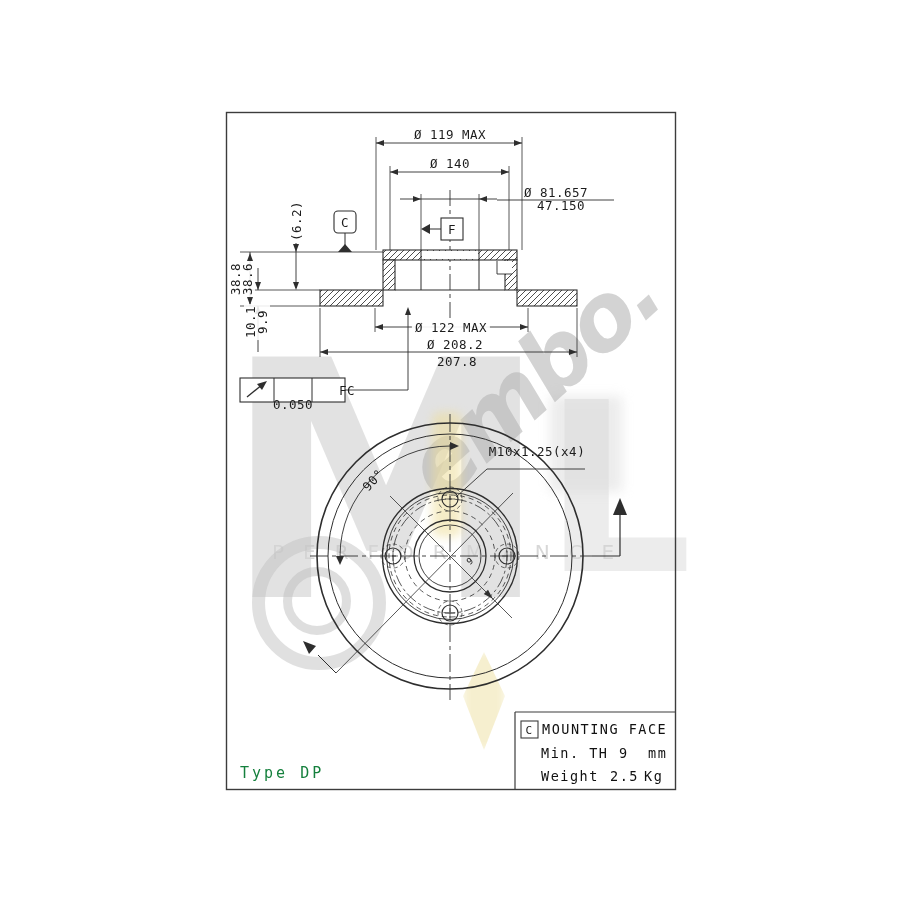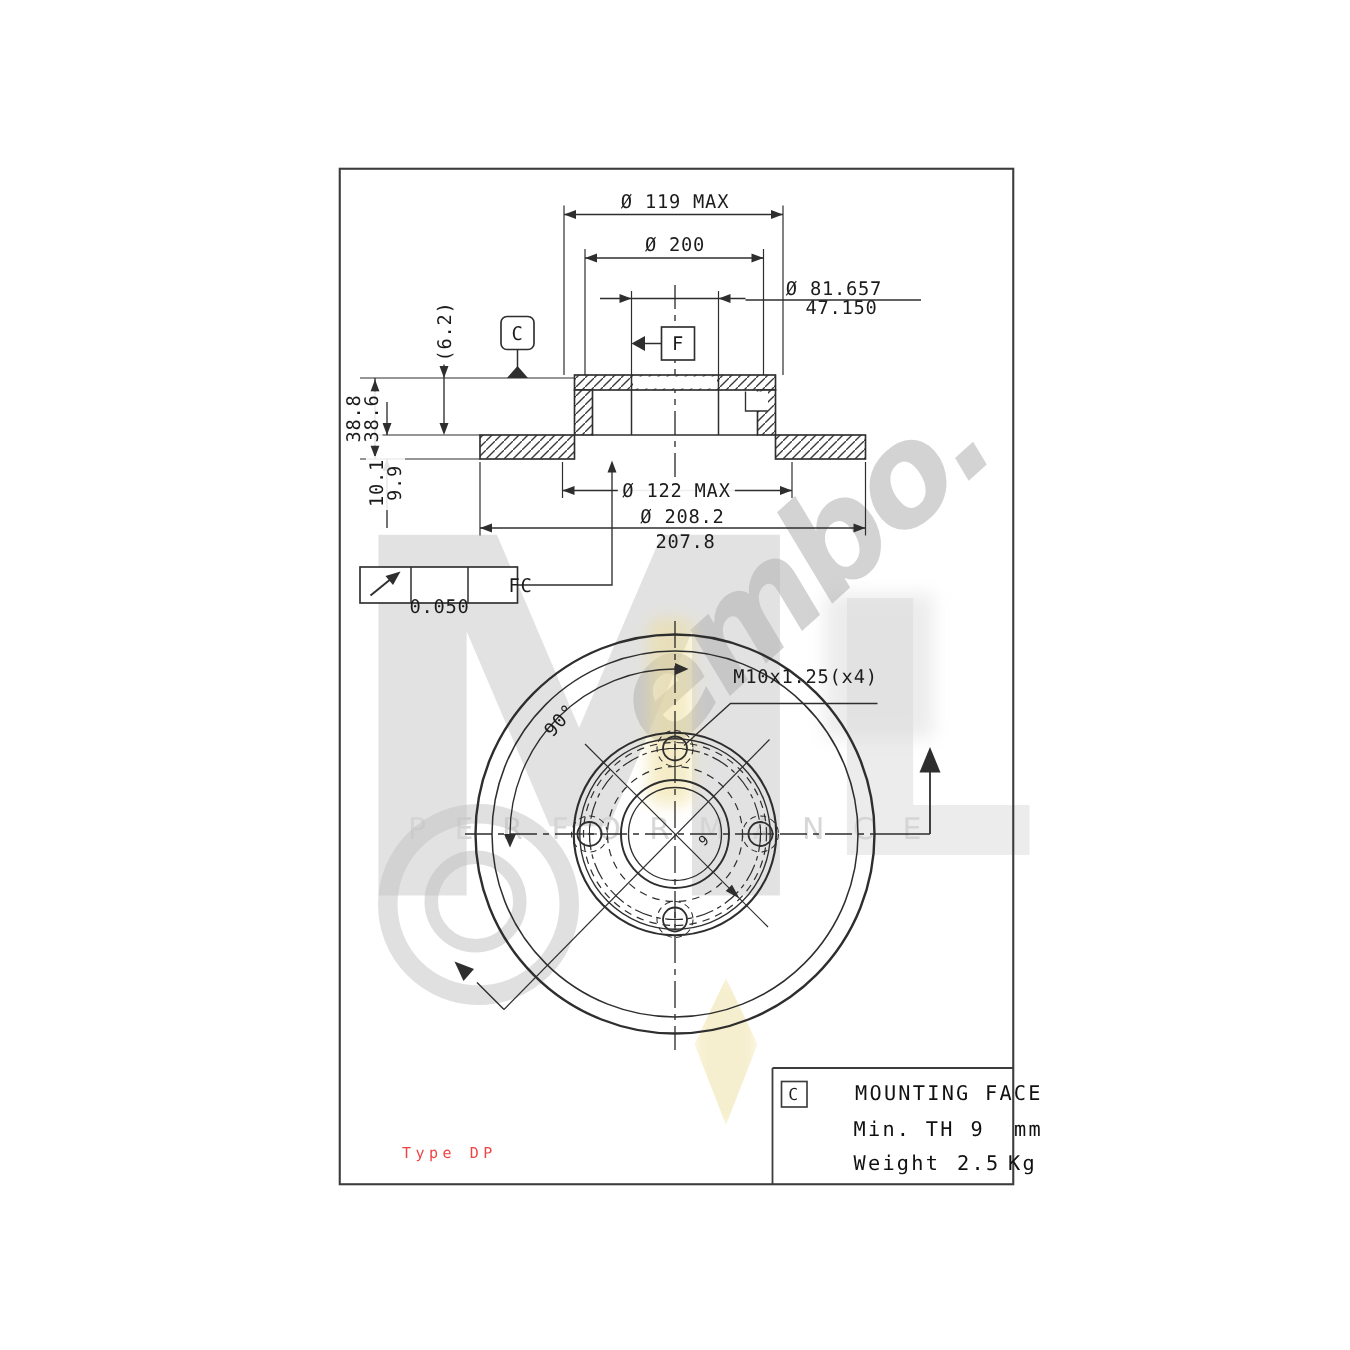--- a/index.html
+++ b/index.html
@@ -21,23 +21,23 @@
   
   svg.art{position:absolute;left:0;top:0;z-index:2;}
   
   .lbl{position:absolute;z-index:3;font:12.5px "DejaVu Sans Mono",monospace;color:#1c1c1c;
        white-space:nowrap;transform:translate(-50%,-50%);letter-spacing:.5px;}
   .rot90{transform:translate(-50%,-50%) rotate(-90deg);}
   .rot48{transform:translate(-50%,-50%) rotate(-48deg);}
   .rot40{transform:translate(-50%,-50%) rotate(-40deg);font-size:9px;}
   .stack{text-align:center;line-height:12px;background:rgba(255,255,255,.88);padding:1px 2px;}
   .whitebg{background:rgba(255,255,255,.92);padding:0 3px;}
-  .raw{transform:none;margin-left:28px;}
+  .raw{transform:none;}
   .tb{font-size:13.5px;letter-spacing:1.5px;color:#111;}
-  .typedp{font-size:10px;letter-spacing:3px;color:#ef4444;}
+  .typedp{font-size:15px;letter-spacing:3px;color:#15803d;}
   .cbox-lbl{font-size:11px;}
 </style>
 </head>
 <body>
 
 <div class="stage">
 
   <div class="wm wm-m">M</div>
   <div class="wm wm-l">L</div>
   <div class="wm wm-blob"></div>
@@ -209,21 +209,21 @@
     </g>
 
     <g stroke="#3c3c3c" fill="none">
       <line x1="515" y1="712" x2="676" y2="712" stroke-width="1.2"></line>
       <line x1="515" y1="712" x2="515" y2="790" stroke-width="1.2"></line>
       <rect x="521" y="721" width="17" height="17" stroke-width="1.1"></rect>
     </g>
   </svg>
 
   <div class="lbl" style="left:450px;top:134px">Ø 119 MAX</div>
-  <div class="lbl" style="left:450px;top:163px">Ø 200</div>
+  <div class="lbl" style="left:450px;top:163px">Ø 140</div>
   <div class="lbl" style="left:556px;top:192px">Ø 81.657</div>
   <div class="lbl" style="left:561px;top:205px">47.150</div>
   <div class="lbl rot90" style="left:296px;top:221px">(6.2)</div>
 
   <div class="lbl rot90 stack" style="left:242px;top:279px">
     <div>38.8</div>
     <div>38.6</div>
   </div>
   <div class="lbl rot90 stack" style="left:257px;top:322px">
     <div>10.1</div>

